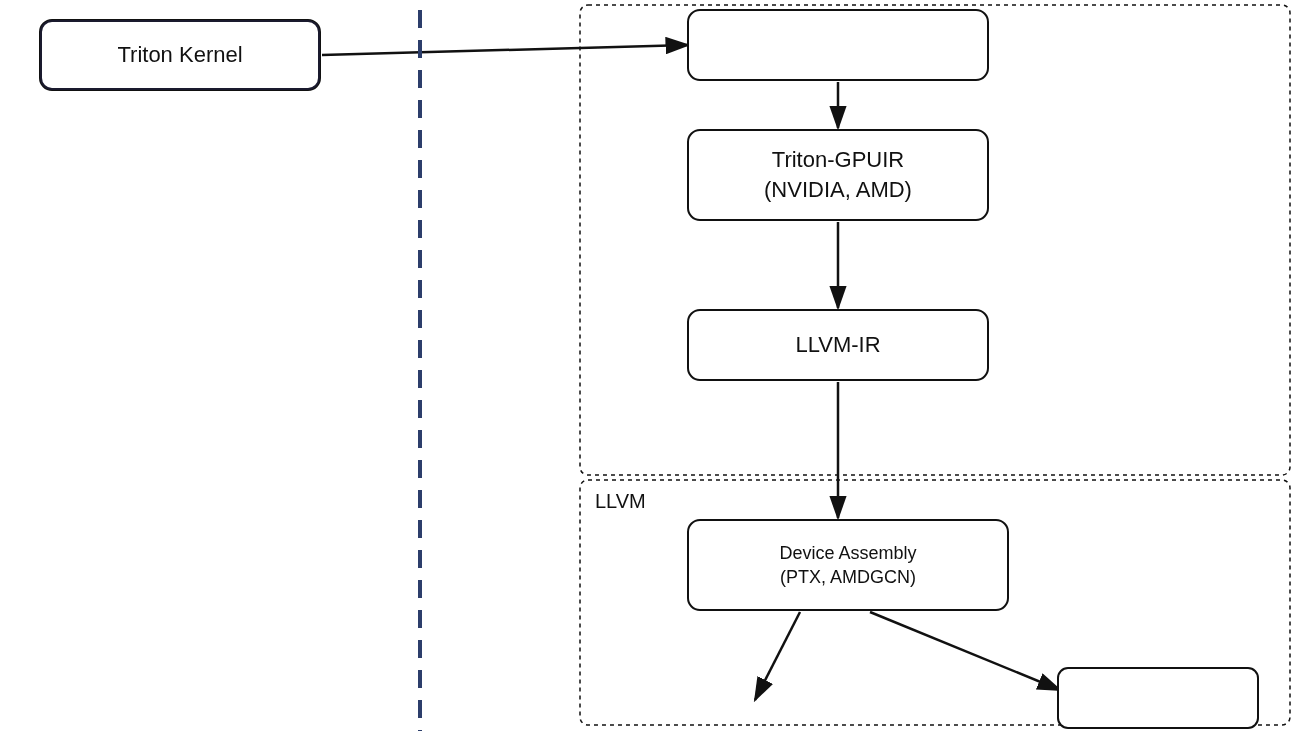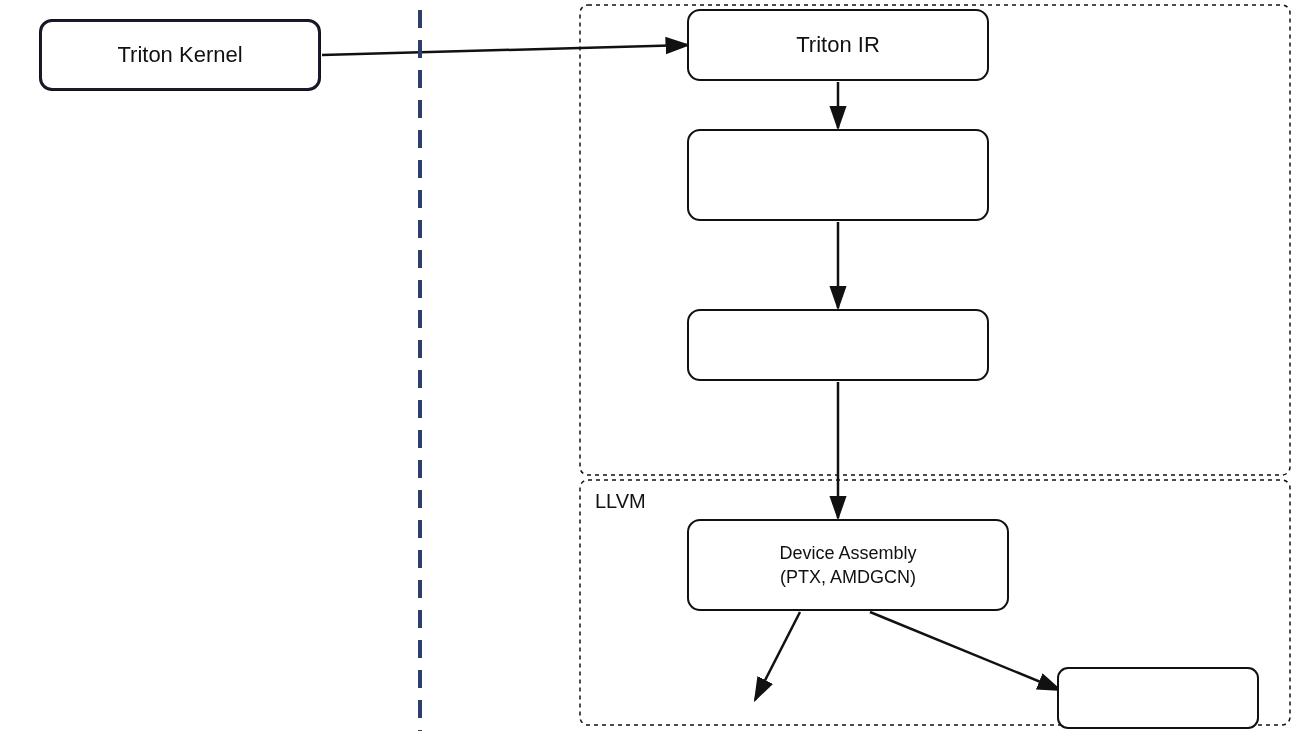--- a/index.html
+++ b/index.html
@@ -98,25 +98,28 @@
     <rect x="1058" y="668" width="200" height="60" rx="10" ry="10" fill="#fff" stroke="#111" stroke-width="2"></rect>
 
     <rect x="40" y="20" width="280" height="70" rx="12" ry="12" fill="#fff" stroke="#111" stroke-width="2"></rect>
 
   </svg>
 
   <div class="box box-triton-kernel" style="top:20px;left:40px;width:280px;height:70px;">
     <span>Triton Kernel</span>
   </div>
 
-  <div style="position:absolute;top:10px;left:688px;width:300px;height:70px;display:flex;align-items:center;justify-content:center;font-size:22px;font-weight:500;color:#111;">
-    <span>Triton IR</span>
+
+  <div style="position:absolute;top:130px;left:688px;width:300px;height:90px;display:flex;align-items:center;justify-content:center;font-size:22px;font-weight:500;color:#111;text-align:center;line-height:1.35;">
+    <span>Triton-GPUIR<br>(NVIDIA, AMD)</span>
   </div>
 
-
+  <div style="position:absolute;top:310px;left:688px;width:300px;height:70px;display:flex;align-items:center;justify-content:center;font-size:22px;font-weight:500;color:#111;">
+    <span>LLVM-IR</span>
+  </div>
 
   <div style="position:absolute;top:490px;left:595px;font-size:20px;font-weight:400;color:#111;">
     <span>LLVM</span>
   </div>
 
   <div style="position:absolute;top:520px;left:688px;width:320px;height:90px;display:flex;align-items:center;justify-content:center;font-size:18px;font-weight:500;color:#111;text-align:center;line-height:1.35;">
     <span>Device Assembly<br>(PTX, AMDGCN)</span>
   </div>
 
 

